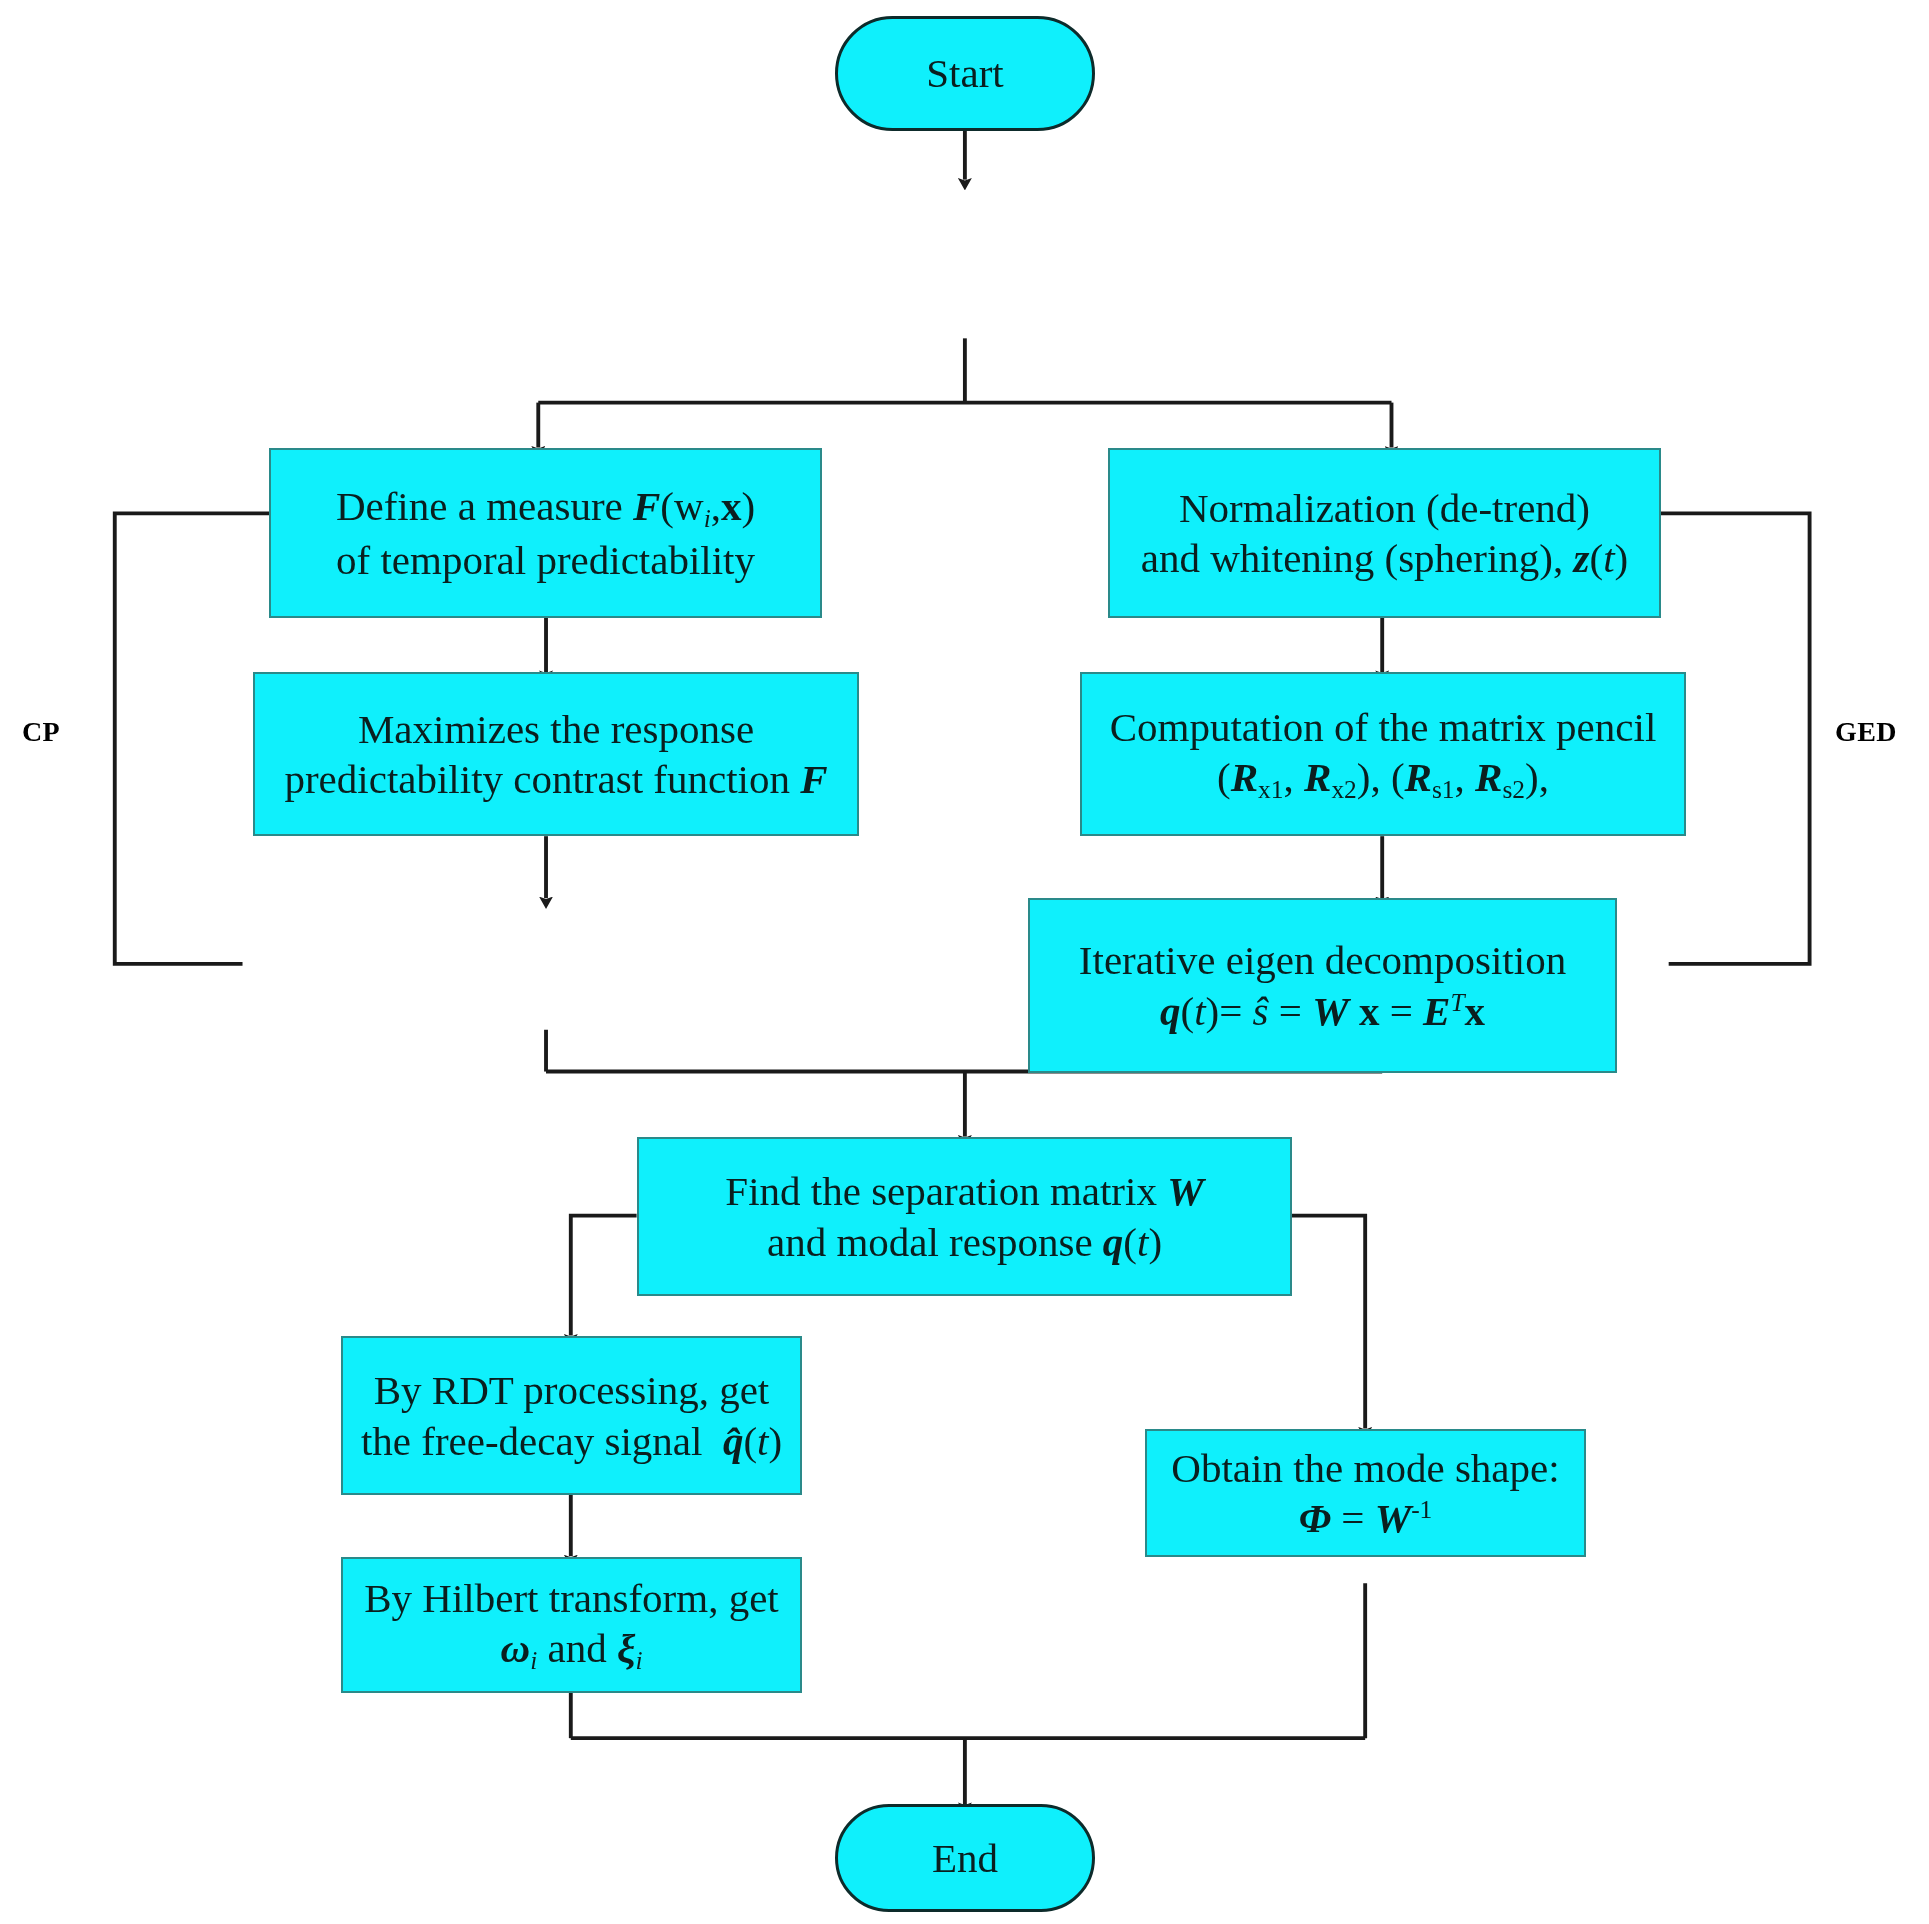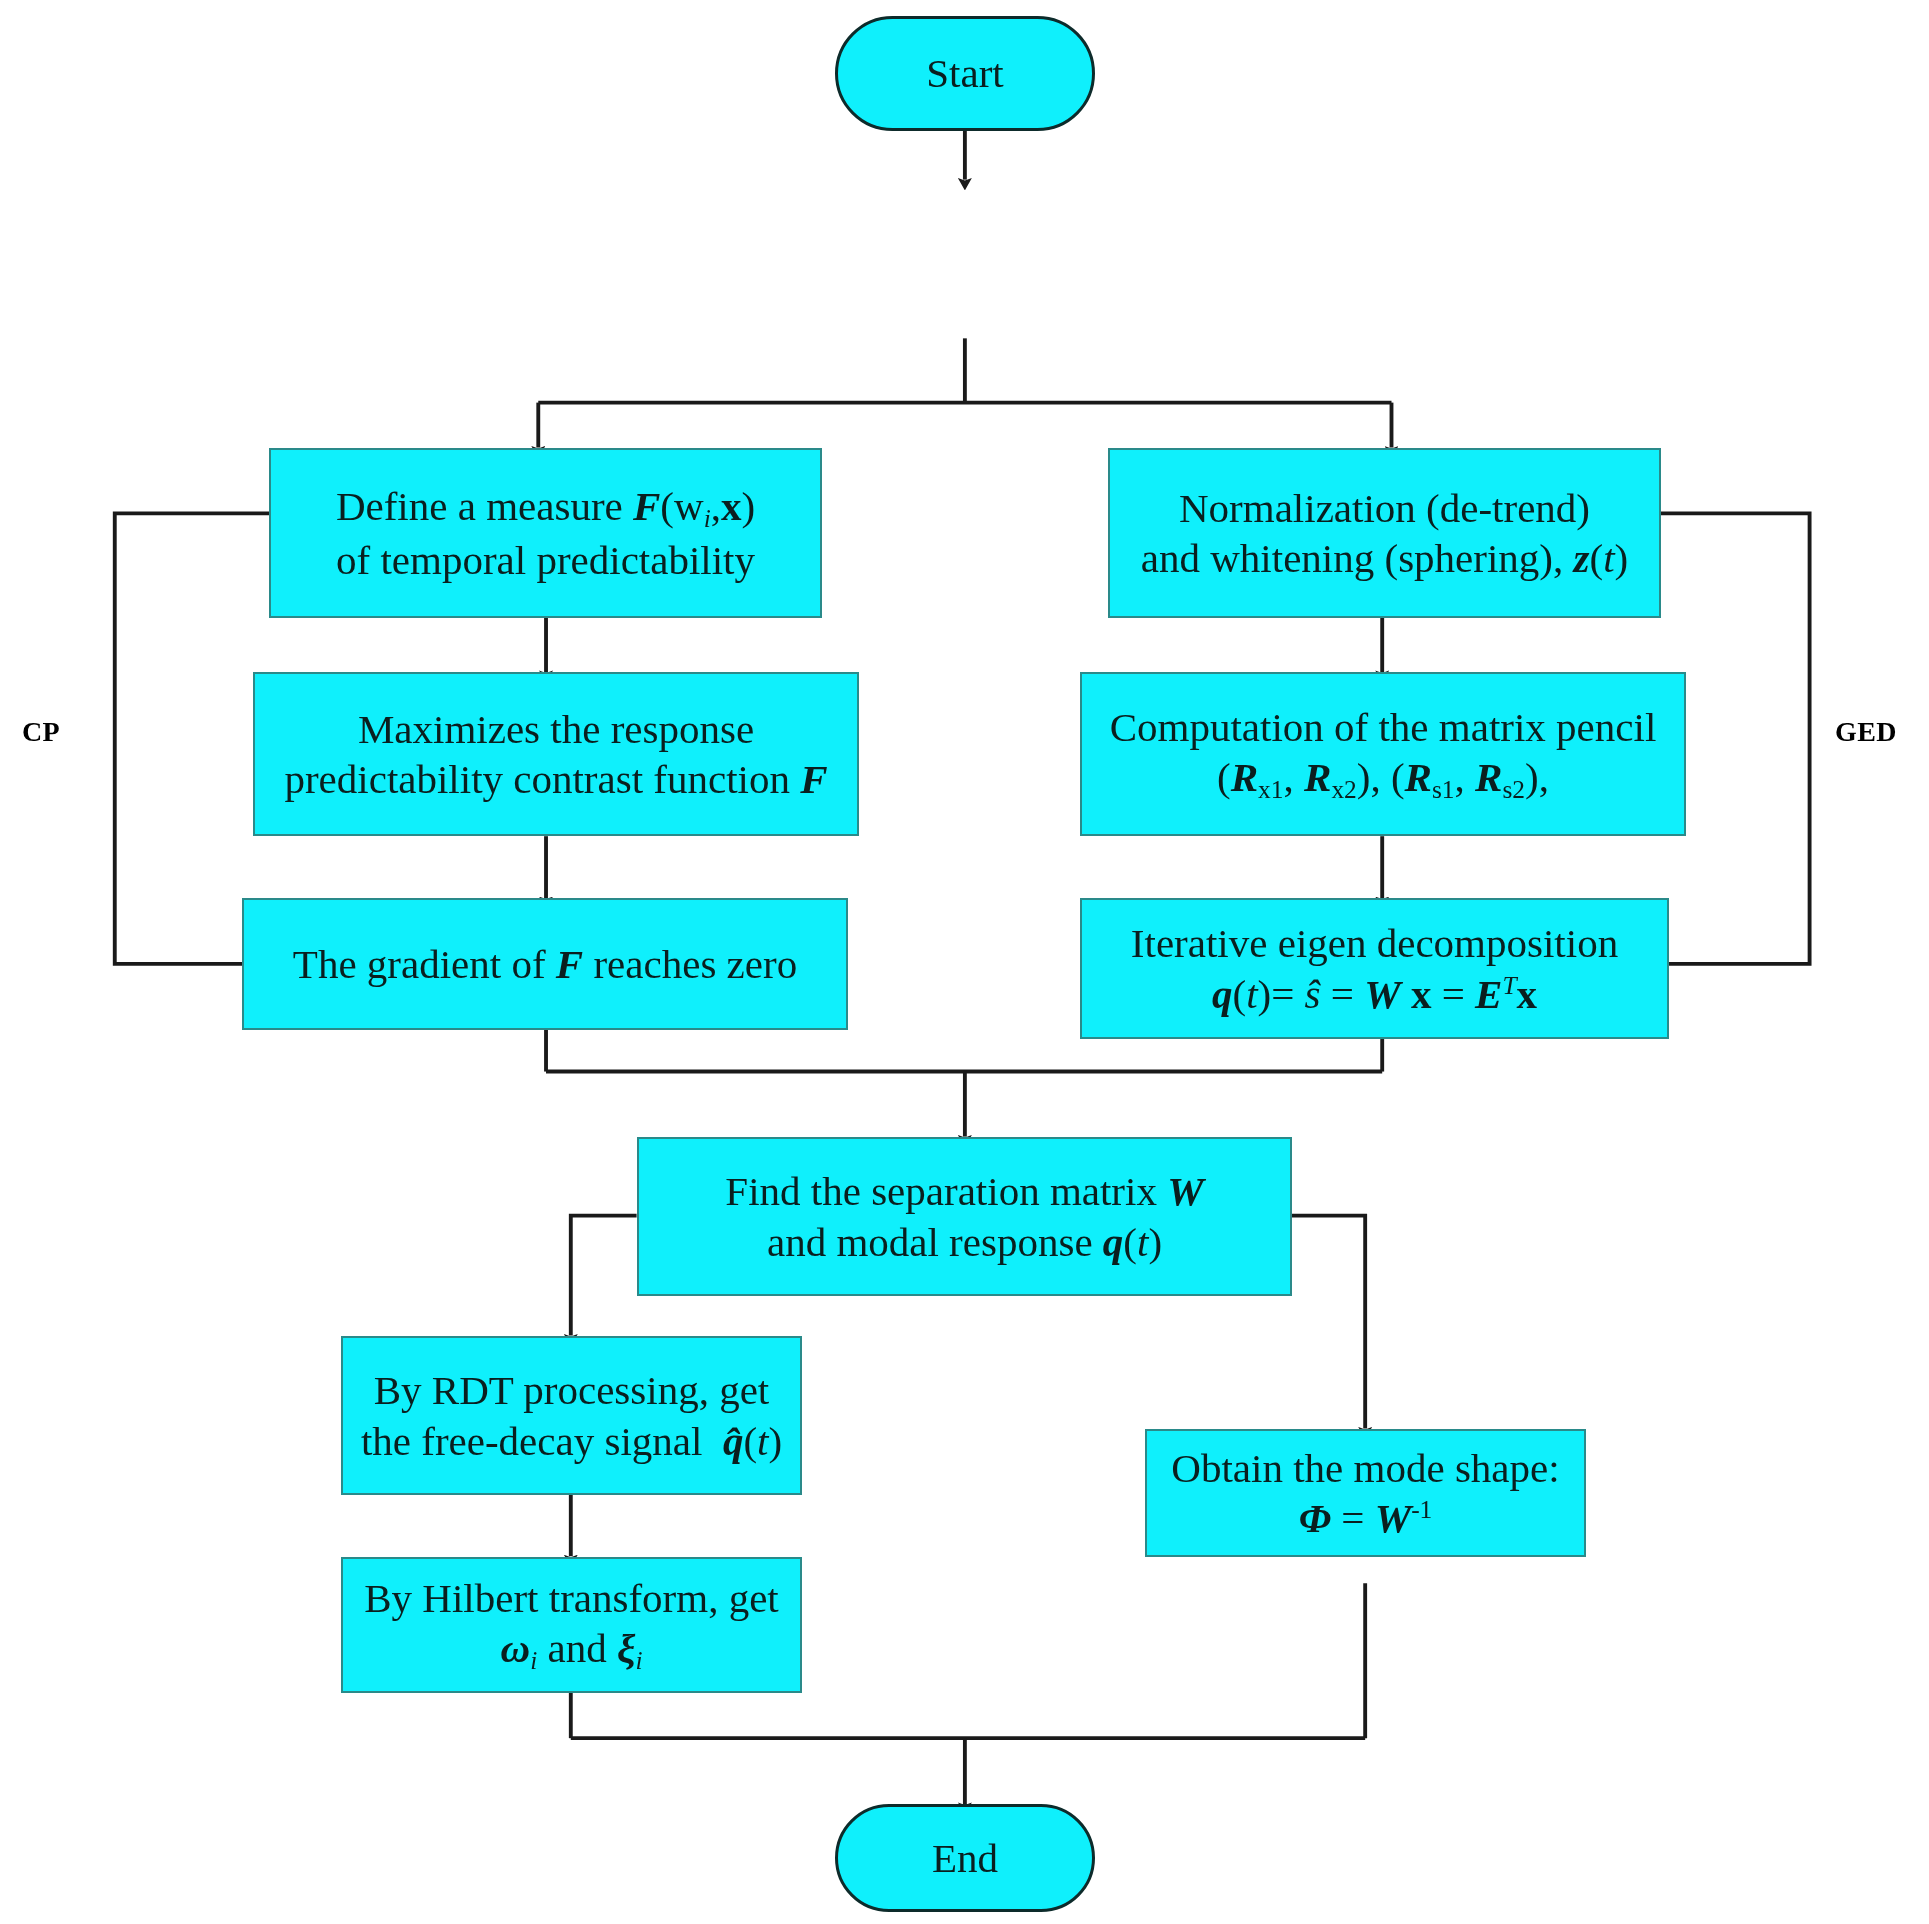--- a/index.html
+++ b/index.html
@@ -125,25 +125,22 @@
   <div class="node" style="left:253px; top:672px; width:606px; height:164px;">
     <span class="line1">Maximizes the response</span>
     <span class="line2">predictability contrast function <b class="bi">F</b></span>
   </div>
 
   <div class="node" style="left:1080px; top:672px; width:606px; height:164px;">
     <span class="line1">Computation of the matrix pencil</span>
     <span class="line2">(<b class="bi">R</b><sub class="up">x1</sub>, <b class="bi">R</b><sub class="up">x2</sub>), (<b class="bi">R</b><sub class="up">s1</sub>, <b class="bi">R</b><sub class="up">s2</sub>),</span>
   </div>
 
-  <div class="node" style="left:242px; top:898px; width:606px; height:132px;">
-    <span class="line1">The gradient of <b class="bi">F</b> reaches zero</span>
-  </div>
 
-  <div class="node" style="left:1080px; top:898px; width:589px; height:141px;">
+  <div class="node" style="left:1028px; top:898px; width:589px; height:175px;">
     <span class="line1">Iterative eigen decomposition</span>
     <span class="line2"><b class="bi">q</b>(<i class="v">t</i>)= <i class="v">ŝ</i> = <b class="bi">W</b> <b>x</b> = <b class="bi">E</b><sup><i class="v">T</i></sup><b>x</b></span>
   </div>
 
   <div class="node" style="left:637px; top:1137px; width:655px; height:159px;">
     <span class="line1">Find the separation matrix <b class="bi">W</b></span>
     <span class="line2">and modal response <b class="bi">q</b>(<i class="v">t</i>)</span>
   </div>
 
   <div class="node" style="left:341px; top:1336px; width:461px; height:159px;">

